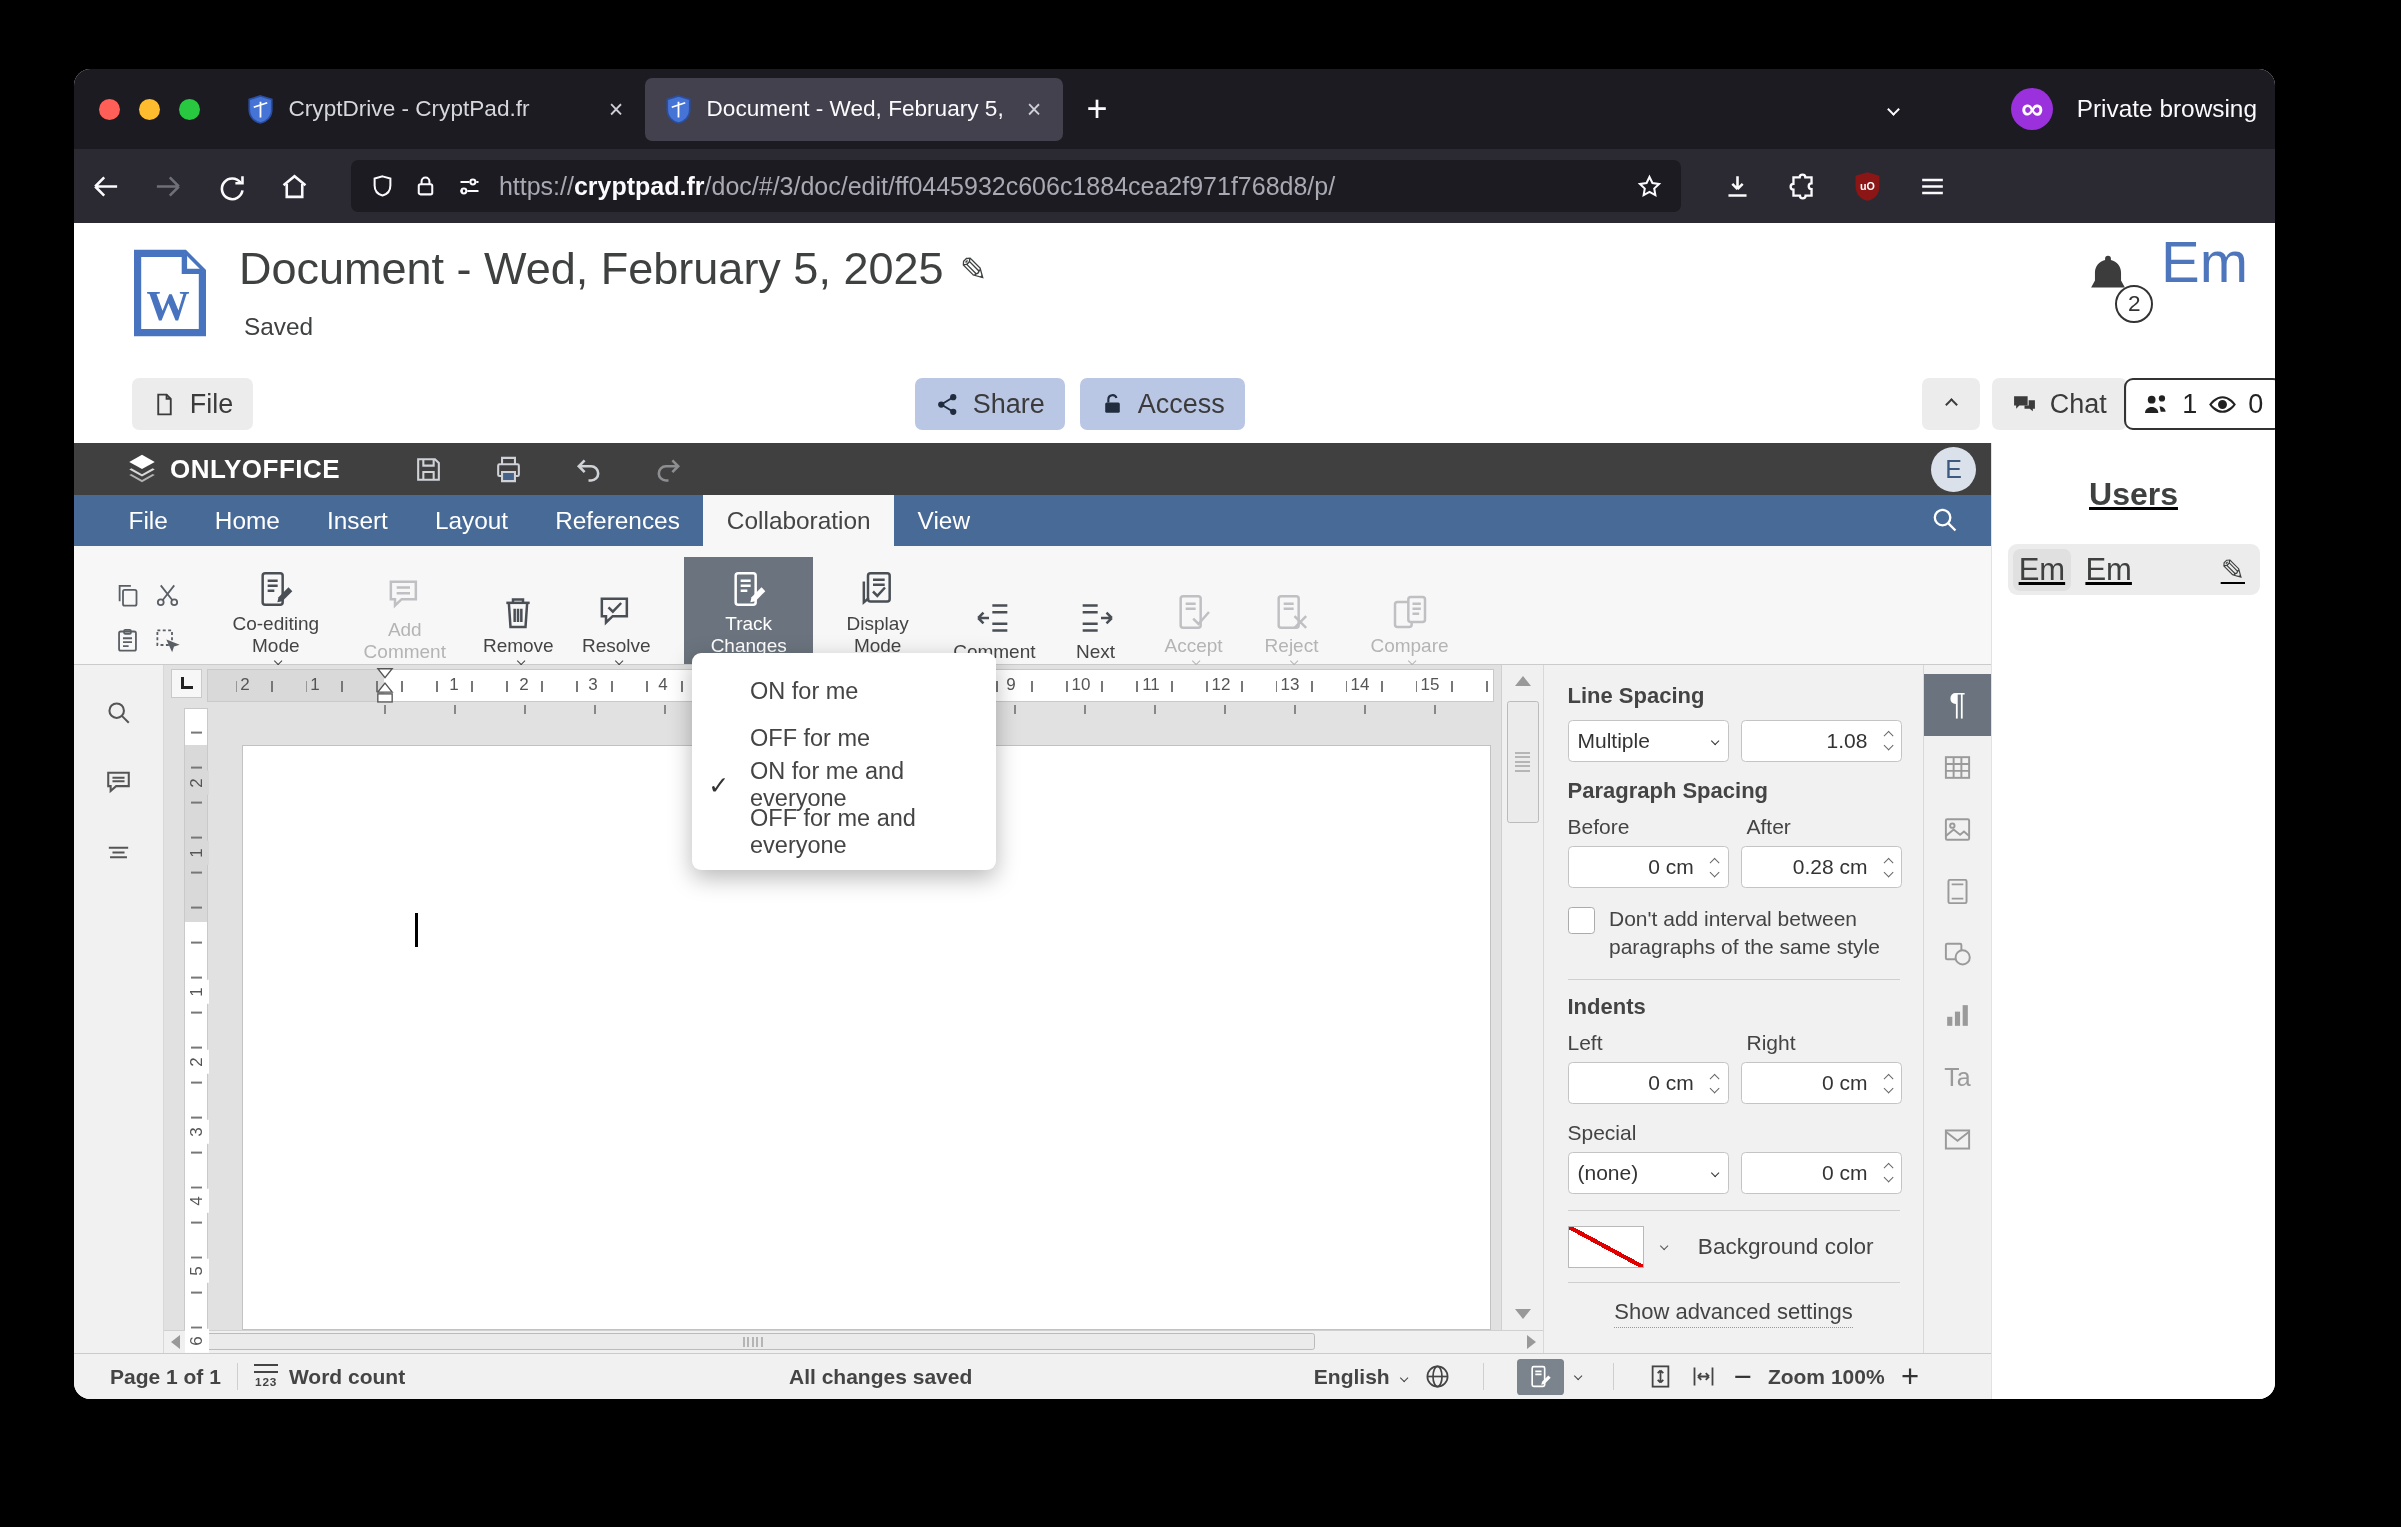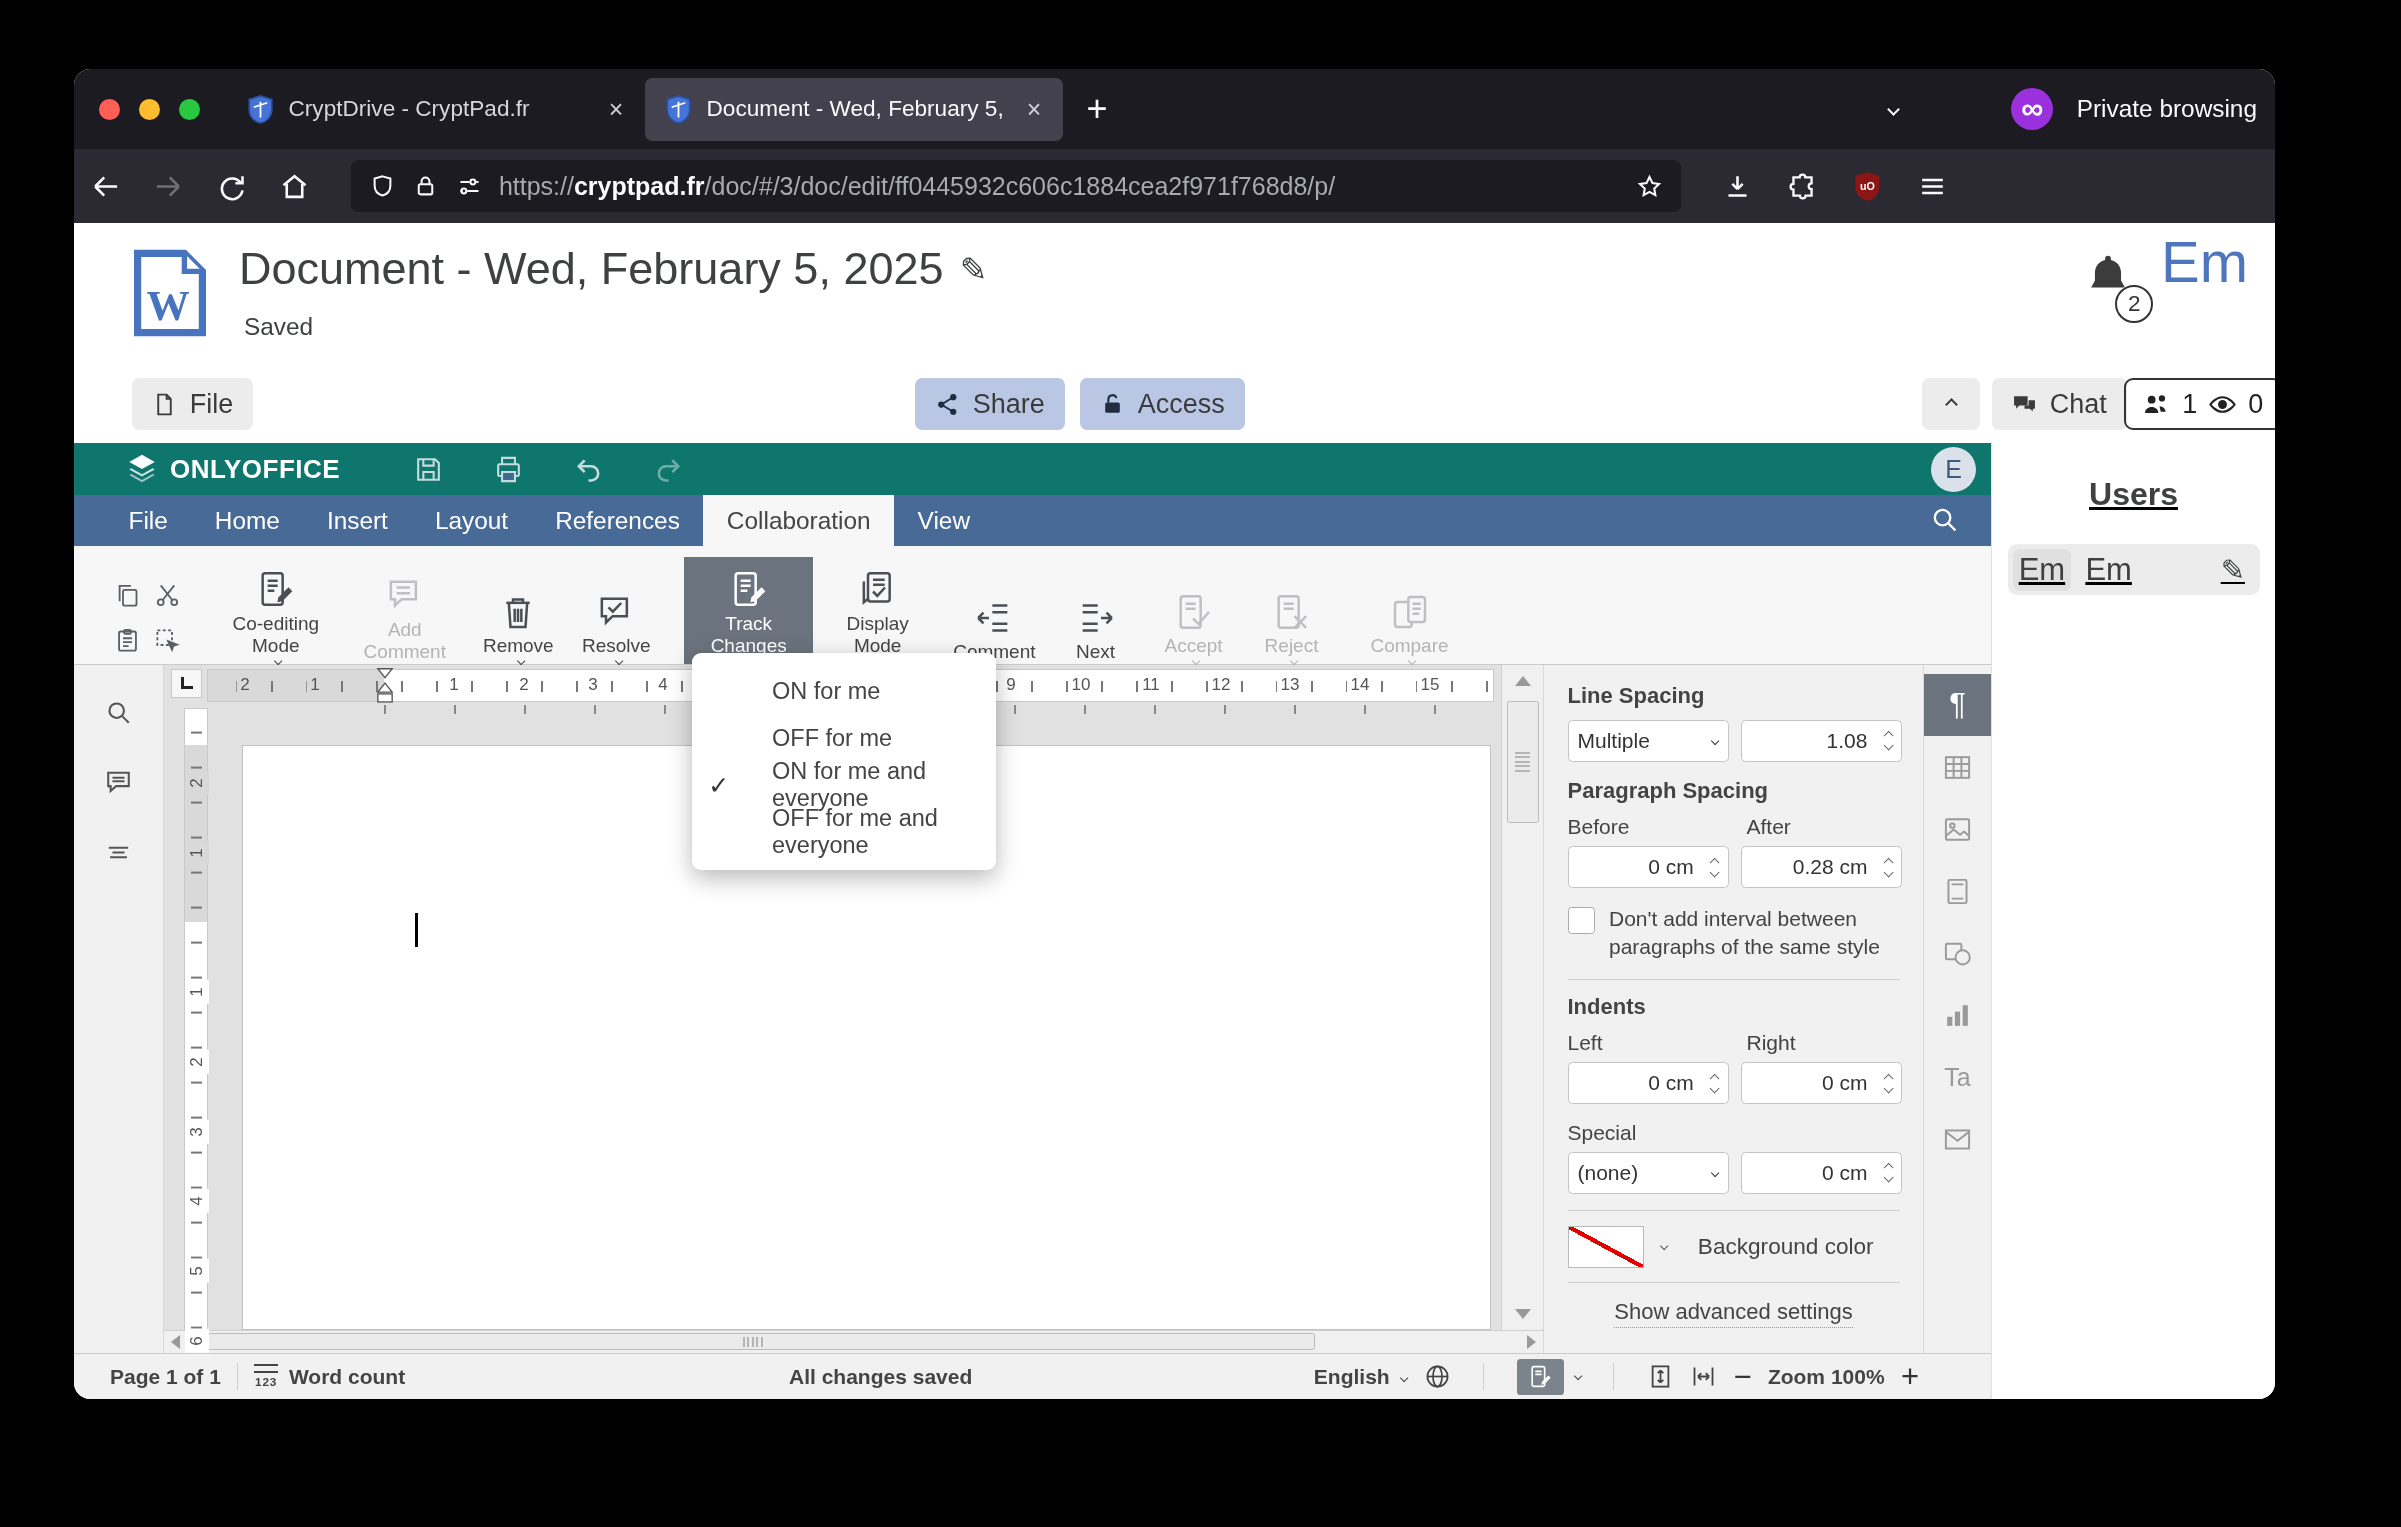--- a/index.html
+++ b/index.html
@@ -56,21 +56,21 @@
   .btn-access { position:absolute; left:1006px; top:7.2px; background:#b9c7e4; }
   .btn-collapse { position:absolute; left:1848px; top:7.2px; width:58px; justify-content:center; padding:0; }
   .btn-chat { position:absolute; left:1918px; top:7.2px; }
   .users-pill { position:absolute; left:2050px; top:7.2px; height:52px; border:2.7px solid #333; border-radius:9px; display:flex; align-items:center; gap:11px; padding:0 16.3px; font-size:27px; color:#222; }
   .users-pill svg { width:29px; height:29px; }
 
   
   .editor-row { flex:1; display:flex; min-height:0; }
   .editor-col { width:1917px; display:flex; flex-direction:column; position:relative; }
 
-  .oo-topbar { height:52px; background:#0f766e; display:flex; align-items:center; flex:none; position:relative;gap:8px; }
+  .oo-topbar { height:52px; background:#404040; display:flex; align-items:center; flex:none; position:relative;gap:8px; }
   .oo-logo { display:flex; align-items:center; gap:11px; margin-left:51px; color:#fff; font-size:26px; font-weight:bold; letter-spacing:0.5px; }
   .oo-top-ico { width:72px; display:flex; justify-content:center; color:#e8edf3; opacity:.85; }
   .oo-top-ico svg { width:31px; height:31px; }
   .oo-top-ico.dim { opacity:.45; }
   .oo-topbar .sep-sp { width:36px; }
   .oo-avatar { position:absolute; left:1857px; top:3.6px; width:45px; height:45px; border-radius:50%; background:#dbe1ea; color:#3c5a80; font-size:25px; display:flex; align-items:center; justify-content:center; }
 
   .oo-menubar { height:51px; background:#486a96; display:flex; align-items:flex-end; flex:none; position:relative; padding-left:31px; }
   .oo-menu-item { height:51px; display:flex; align-items:center; padding:0 23.5px; color:#fff; font-size:24.4px; }
   .oo-menu-item.active { background:#f7f7f7; color:#444; }
@@ -127,21 +127,21 @@
   .hscroll { position:absolute; left:0; right:0; bottom:0; height:23.5px; background:#f0f0f0; border-top:0.9px solid #d0d0d0; }
   .hscroll .thumb { position:absolute; left:27px; width:1124px; top:2.7px; bottom:2.7px; background:#ebebeb; border:0.9px solid #bbb; border-radius:2.7px; }
   .grip-v { position:absolute; top:2.7px; bottom:2.7px; left:50%; width:20px; transform:translateX(-50%);
     background:repeating-linear-gradient(90deg,#b5b5b5 0 1.8px,transparent 1.8px 4.5px); }
   .arr.left { border-top:7.2px solid transparent; border-bottom:7.2px solid transparent; border-right:9px solid #999; left:7.2px; top:4.5px; }
   .arr.right { border-top:7.2px solid transparent; border-bottom:7.2px solid transparent; border-left:9px solid #999; right:7.2px; top:4.5px; }
 
   
   .dropdown { position:absolute; left:618px; top:210px; width:304px; background:#fff; border-radius:9px;
     box-shadow:0 7.2px 23.5px rgba(0,0,0,.28); padding:14.5px 0; z-index:50; }
-  .dd-item { height:47px; display:flex; align-items:center; font-size:23.5px; color:#444; padding-left:80px; position:relative; }
+  .dd-item { height:47px; display:flex; align-items:center; font-size:23.5px; color:#444; padding-left:58px; position:relative; }
   .dd-check { position:absolute; left:16.3px; font-size:25px; color:#333; }
 
   
   .settings { width:380px; background:#f1f1f1; border-left:0.9px solid #d8d8d8; padding:18px 23.5px; color:#444; flex:none; font-size:21px; }
   .s-head { font-size:22px; font-weight:bold; margin-bottom:11px; }
   .s-row { display:grid; grid-template-columns:161px 161px; column-gap:12.7px; margin-bottom:16.3px; }
   .s-lblrow { display:grid; grid-template-columns:161px 161px; column-gap:18px; margin-bottom:7.2px; }
   .field { height:42px; background:#fff; border:0.9px solid #c4c4c4; border-radius:4.5px; display:flex; align-items:center; padding:0 9px; font-size:21px; color:#333; }
   .field.select .val { flex:1; }
   .field.num { justify-content:flex-end; gap:14px; }

